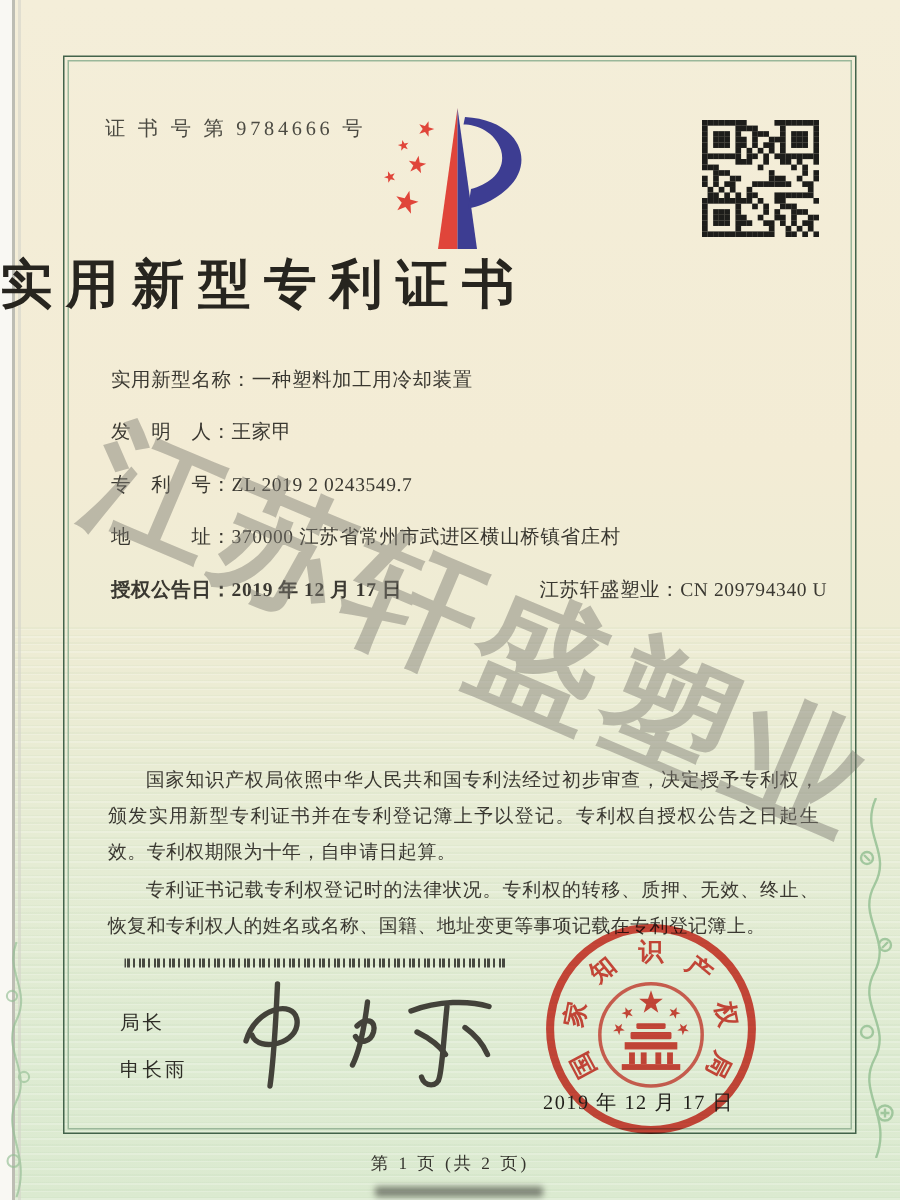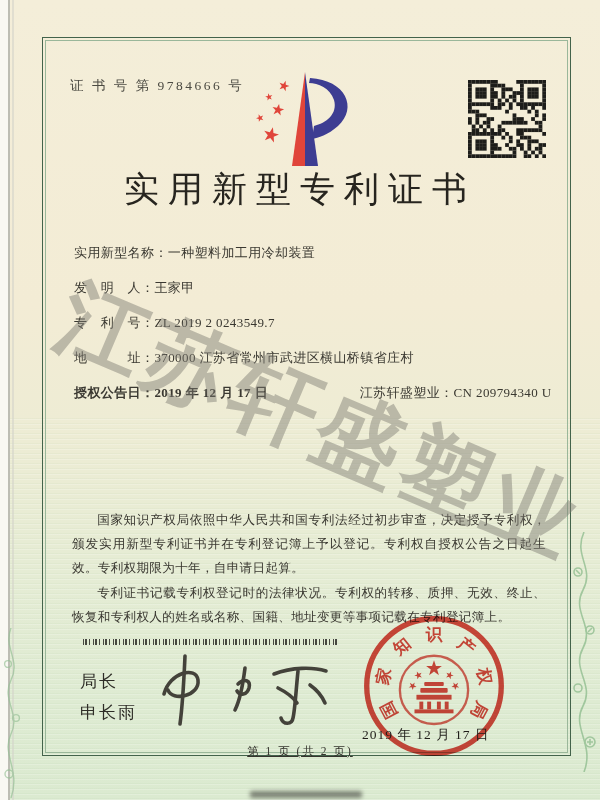--- a/index.html
+++ b/index.html
@@ -10,35 +10,35 @@
   }
   .texture{position:absolute;left:0;right:0;bottom:0;height:48%;pointer-events:none;
     background:repeating-linear-gradient(0deg,rgba(255,255,255,.20) 0 1px,rgba(120,170,120,.05) 1px 2px,transparent 2px 5px);}
   .scan-edge{position:absolute;left:0;top:0;bottom:0;width:8px;background:#f9f8f3;border-right:2px solid #bdbdb4;}
   .scan-edge2{position:absolute;left:12px;top:0;bottom:0;width:2px;background:#d4d4ca;opacity:.6;}
   .frame{position:absolute;left:42px;top:37px;width:527px;height:717px;border:1px solid #43634b;}
   .frame-inner{position:absolute;inset:2px;border:1px solid #9ab79a;}
   .cert-no{position:absolute;left:70px;top:77px;font-size:13.5px;letter-spacing:2.5px;color:#4b4a42;text-align:center;}
   .logo{position:absolute;left:222px;top:66px;width:158px;height:110px;}
   .qr{position:absolute;left:468px;top:80px;width:78px;height:78px;}
-  .title{position:absolute;left:0;width:100%;top:166px;text-align:center;
-    font-size:35px;font-weight:400;letter-spacing:9px;color:#27251f;}
+  .title{position:absolute;left:0;width:100%;top:166px;
+    font-size:35px;font-weight:700;letter-spacing:9px;color:#27251f;}
   .fields{position:absolute;left:74px;top:242px;right:46px;font-size:13px;color:#3a3831;}
   .frow{margin-bottom:13.5px;line-height:21.5px;letter-spacing:.4px;}
   .cell1{display:inline-block;width:282px;font-weight:bold;}
   .body-text{position:absolute;left:72px;right:54px;top:490px;font-size:12.6px;line-height:1.92;
     text-align:justify;color:#3a3831;letter-spacing:.3px;margin-top:18px;}
   .body-text p{text-indent:2em;margin:0;}
   .barcode{position:absolute;left:83px;top:639px;width:254px;height:6px;opacity:.85;
     background:repeating-linear-gradient(90deg,#2b2b26 0 1px,transparent 1px 2px,#2b2b26 2px 4px,transparent 4px 6px,#2b2b26 6px 7px,transparent 7px 10px);}
-  .issuer{position:absolute;left:80px;top:666px;font-size:17px;line-height:31px;color:#2e2d27;letter-spacing:2px;}
+  .issuer{position:absolute;left:80px;top:666px;font-size:13px;line-height:31px;color:#2e2d27;letter-spacing:2px;}
   .signature{position:absolute;left:150px;top:648px;width:210px;height:84px;z-index:6;}
   .seal{position:absolute;left:356px;top:608px;width:156px;height:156px;opacity:.92;mix-blend-mode:multiply;z-index:4;}
   .seal-date{position:absolute;left:362px;top:726px;font-size:13.5px;color:#1f1d19;letter-spacing:1px;z-index:6;}
-  .footer{position:absolute;left:0;width:100%;top:744px;text-align:center;font-size:11.5px;color:#35342e;letter-spacing:2px;text-decoration:underline;}
+  .footer{position:absolute;left:0;width:100%;top:768px;text-align:center;font-size:11.5px;color:#35342e;letter-spacing:2px;}
   .watermark{position:absolute;left:86px;top:258px;transform:rotate(23deg);transform-origin:left top;
     font-size:88px;font-weight:700;letter-spacing:5px;white-space:nowrap;
     color:rgba(125,123,114,.46);z-index:5;pointer-events:none;}
   .vine-right{position:absolute;right:1px;bottom:28px;width:30px;height:240px;opacity:.75;}
   .vine-left{position:absolute;left:1px;bottom:2px;width:26px;height:170px;opacity:.65;}
   .smudge{position:absolute;left:250px;top:791px;width:112px;height:7px;background:rgba(48,48,42,.55);
     filter:blur(2px);border-radius:2px;}
 </style>
 </head>
 <body>

